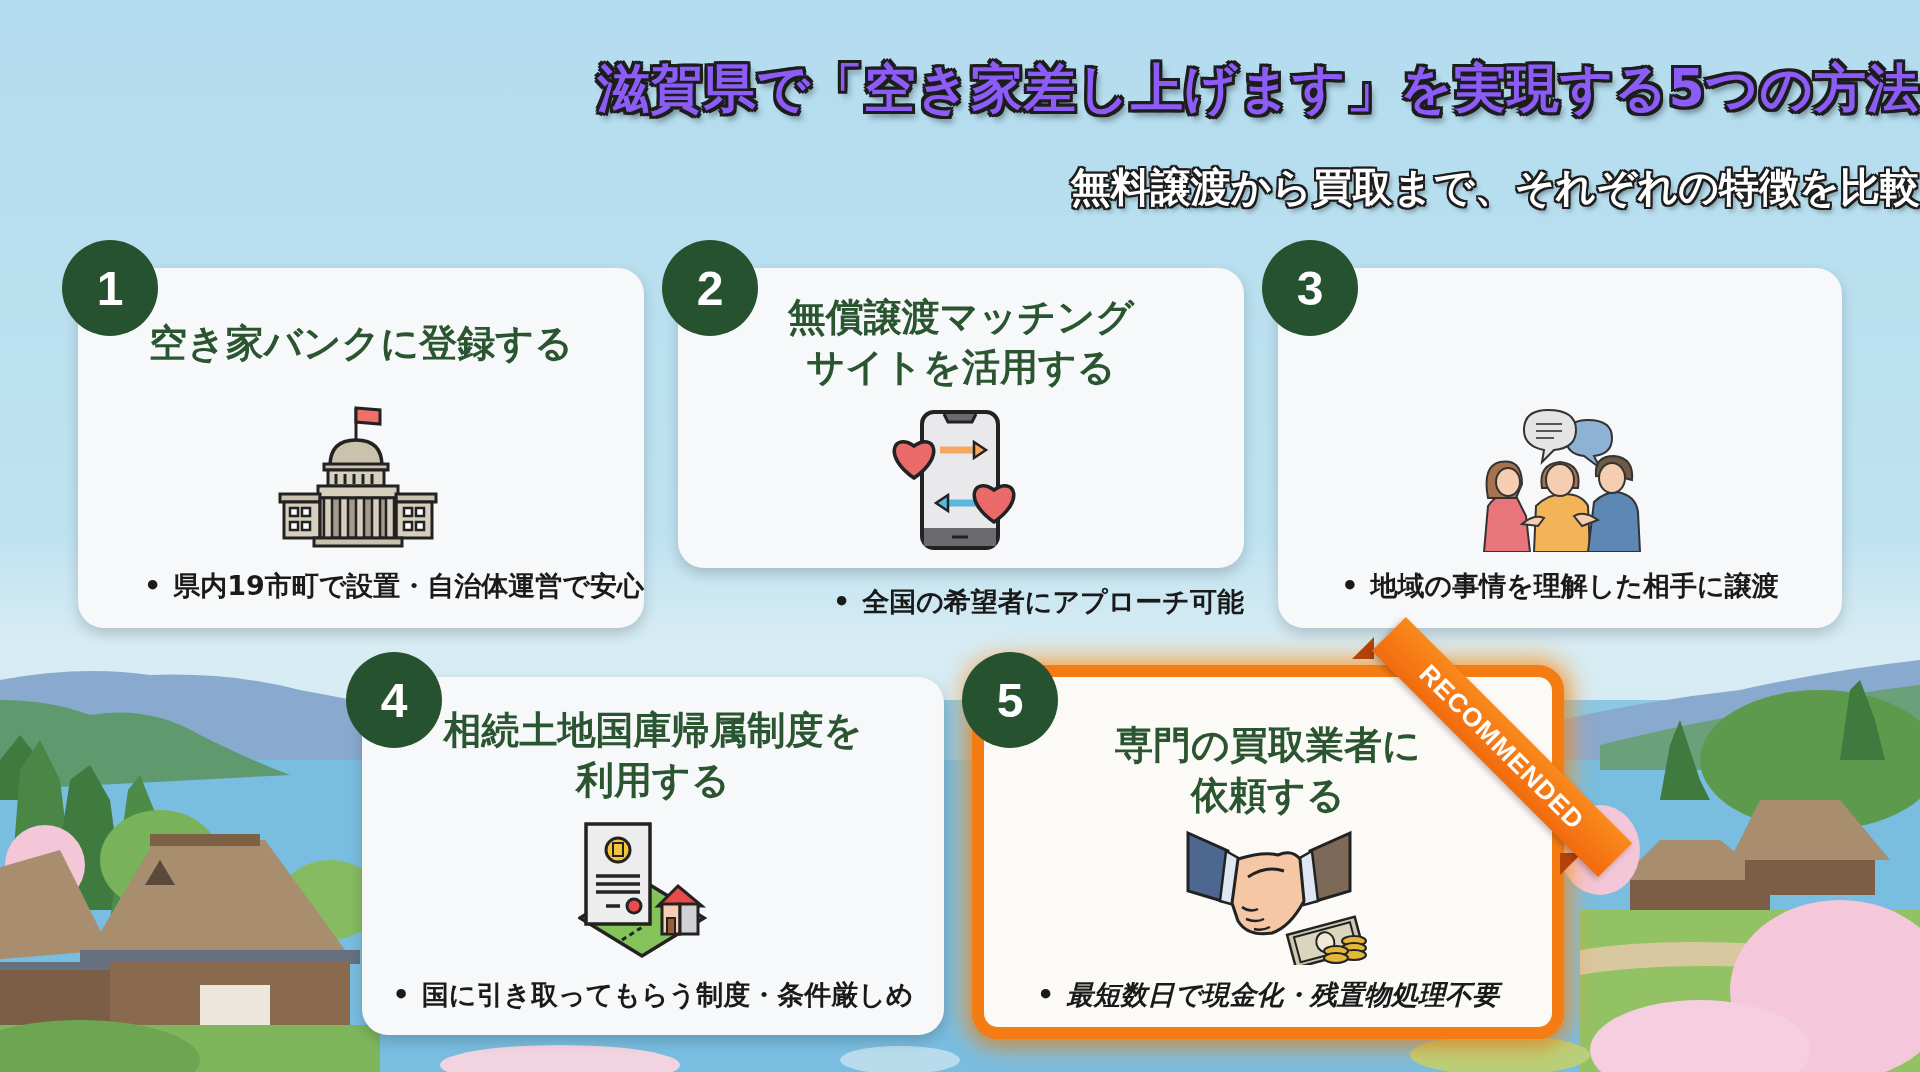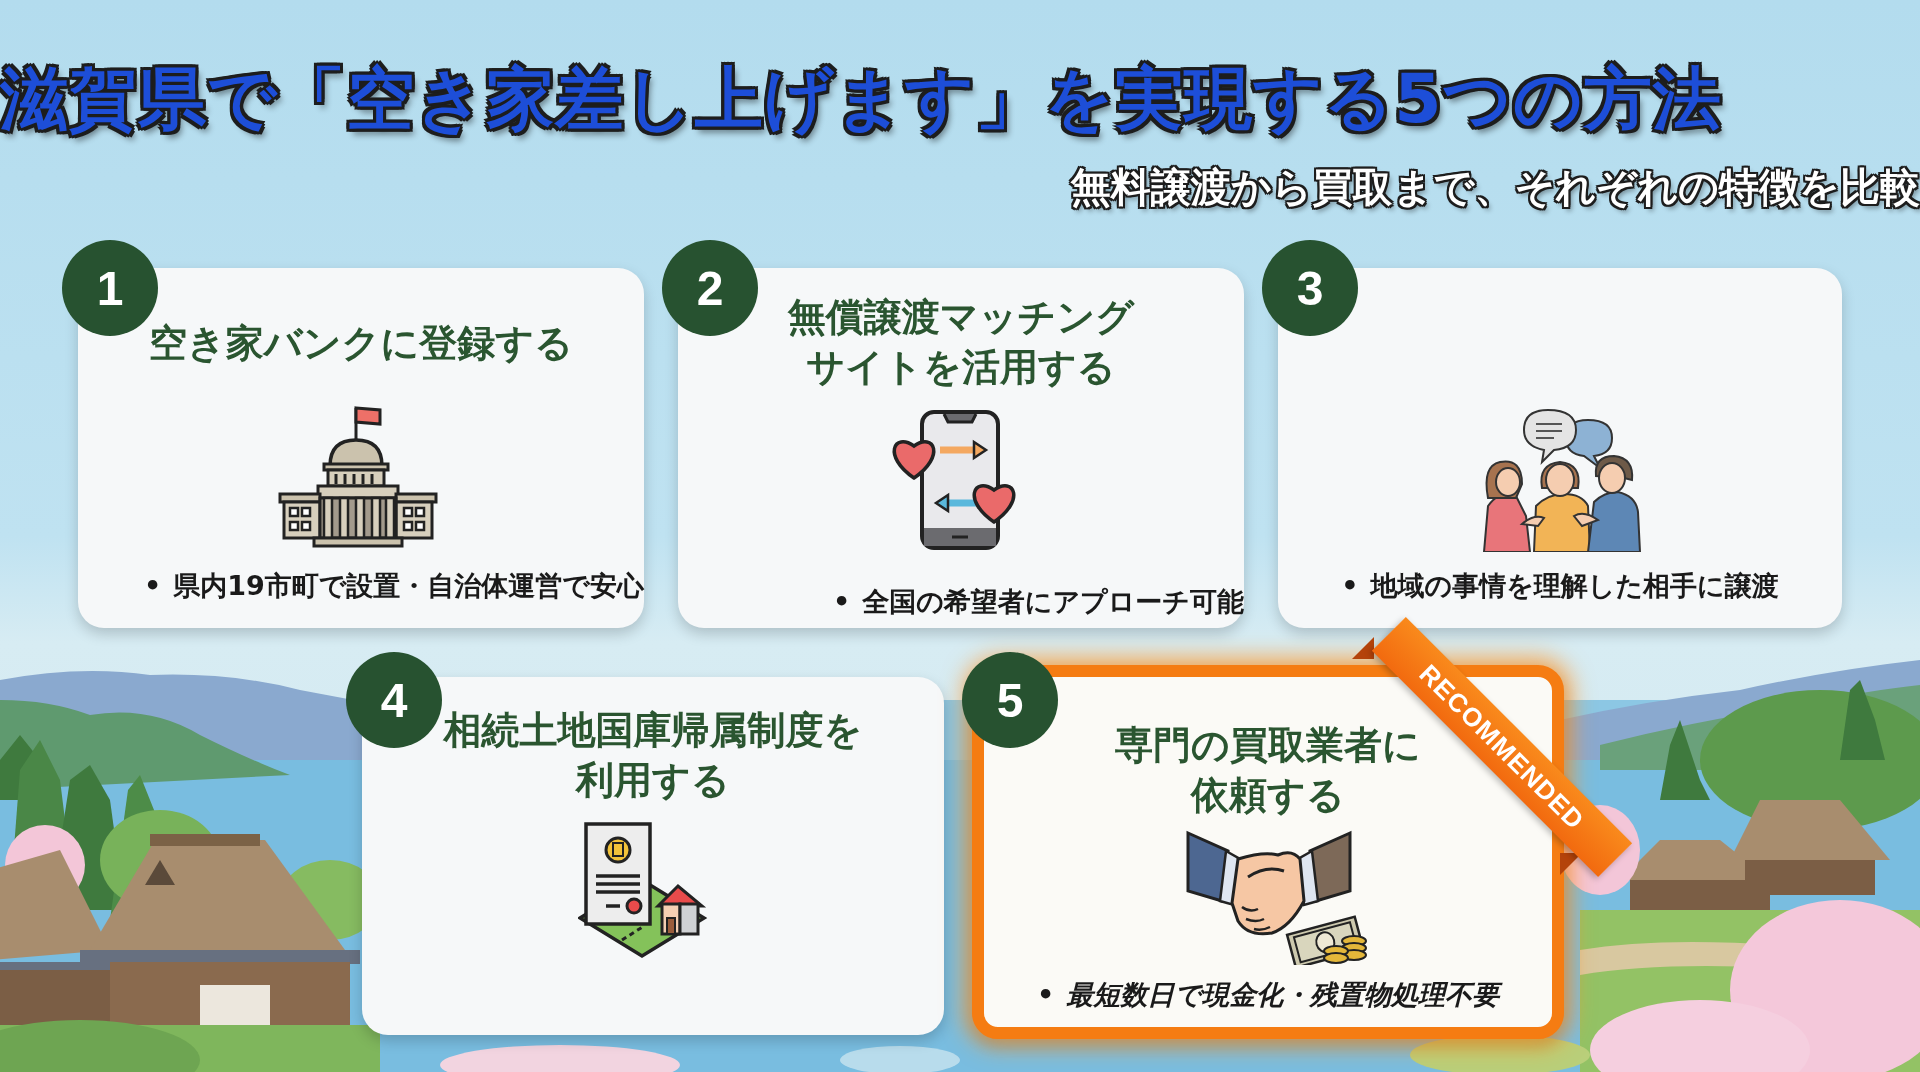--- a/index.html
+++ b/index.html
@@ -9,21 +9,21 @@
     font-family: "DejaVu Sans", "Liberation Sans", sans-serif;
     background: linear-gradient(180deg, #b3dcee 0%, #bfe2f1 50%, #d7ecf3 60%, #cfe6ee 100%);
   }
   
   .scenery { position: absolute; inset: 0; overflow: hidden; z-index: 0; }
   .scenery svg { position: absolute; left: 0; top: 0; width: 1920px; height: 1072px; }
 
   
   .title {
     position: absolute; left: 0; right: 0; top: 54px;
-    text-align: left; font-size: 68px; font-weight: bold; color: #1d4ed8;
+    text-align: right; font-size: 52px; font-weight: bold; color: #8b5cf6;
     letter-spacing: 1px;
     text-shadow:
       -3px -3px 0 #1d1d1d, 3px -3px 0 #1d1d1d, -3px 3px 0 #1d1d1d, 3px 3px 0 #1d1d1d,
       0 -3px 0 #1d1d1d, 0 3px 0 #1d1d1d, -3px 0 0 #1d1d1d, 3px 0 0 #1d1d1d,
       4px 6px 6px rgba(0,0,0,.45);
     z-index: 2;
   }
   .subtitle {
     position: absolute; left: 0; right: 0; top: 160px;
     text-align: right; font-size: 40px; font-weight: bold; color: #fff;
@@ -183,21 +183,21 @@
         </g>
       <rect x="36" y="138" width="88" height="8" fill="#cbc2ad" stroke="#222" stroke-width="3"></rect>
     </svg>
   </div>
   <div class="card-bullet" style="top:300px;text-align:right;">
     <span class="dot">•</span><span>県内19市町で設置・自治体運営で安心</span>
   </div>
 </div>
 
 <div class="badge" style="left:662px; top:240px;">2</div>
-<div class="card" style="left:678px; top:268px; width:566px; height:360px;">
+<div class="card" style="left:678px; top:268px; width:566px; height:300px;">
   <div class="card-title" style="top:24px;">無償譲渡マッチング
 サイトを活用する</div>
   <div class="icon" style="left:210px; top:142px; width:140px; height:140px;">
     <svg viewBox="0 0 140 140" width="140" height="140">
       <rect x="34" y="2" width="76" height="136" rx="12" fill="#e9e9ec" stroke="#222" stroke-width="4"></rect>
       <path d="M56 4 L60 12 L84 12 L88 4" fill="#6b6b6f" stroke="#222" stroke-width="3"></path>
       <rect x="36" y="118" width="72" height="18" fill="#6b6b6f"></rect>
       <line x1="64" y1="127" x2="80" y2="127" stroke="#222" stroke-width="3"></line>
       <path d="M52 40 L88 40" stroke="#f4a860" stroke-width="7"></path>
       <path d="M86 32 L98 40 L86 48 Z" fill="#f4a860" stroke="#222" stroke-width="2.5"></path>
@@ -257,20 +257,23 @@
           <line x1="18" y1="62" x2="62" y2="62"></line>
           <line x1="18" y1="70" x2="62" y2="70"></line>
           <line x1="28" y1="84" x2="42" y2="84"></line>
         </g>
       <circle cx="56" cy="84" r="7" fill="#e94b4b" stroke="#222" stroke-width="3"></circle>
       <path d="M80 84 L100 64 L124 84 Z" fill="#e94b4b" stroke="#222" stroke-width="3"></path>
       <rect x="84" y="82" width="18" height="30" fill="#f5cfb3" stroke="#222" stroke-width="3"></rect>
       <rect x="102" y="82" width="18" height="30" fill="#cfd1d4" stroke="#222" stroke-width="3"></rect>
       <rect x="89" y="96" width="8" height="16" fill="#9a5d3c" stroke="#222" stroke-width="2"></rect>
     </svg>
+  </div>
+  <div class="card-bullet" style="top:300px;">
+    <span class="dot">•</span><span>国に引き取ってもらう制度・条件厳しめ</span>
   </div>
 </div>
 
 <div class="badge" style="left:962px; top:652px;">5</div>
 <div class="card recommended" style="left:972px; top:665px; width:592px; height:374px;">
   <div class="card-title" style="top:28px;margin-top:15px;">専門の買取業者に
 依頼する</div>
   <div class="icon" style="left:202px; top:152px; width:190px; height:136px;">
     <svg viewBox="0 0 190 136" width="190" height="136">
       <path d="M2 4 L42 22 L36 72 L2 62 Z" fill="#4d6791" stroke="#222" stroke-width="3"></path>

